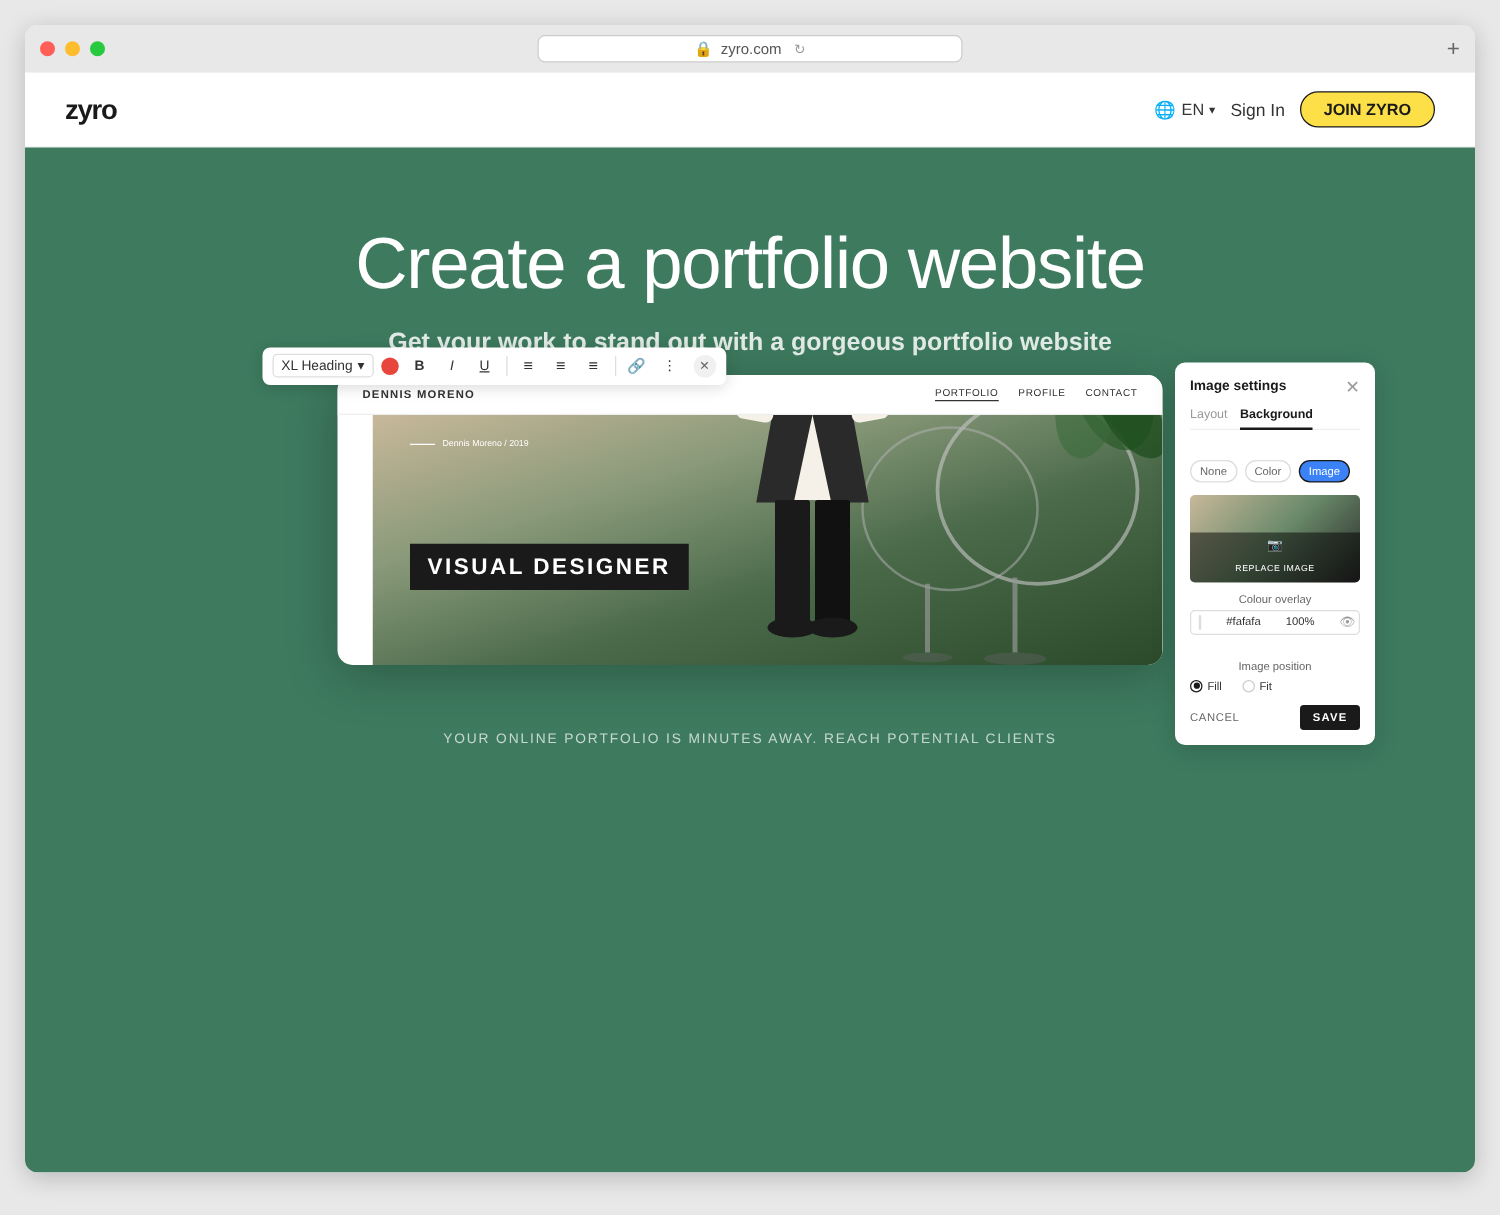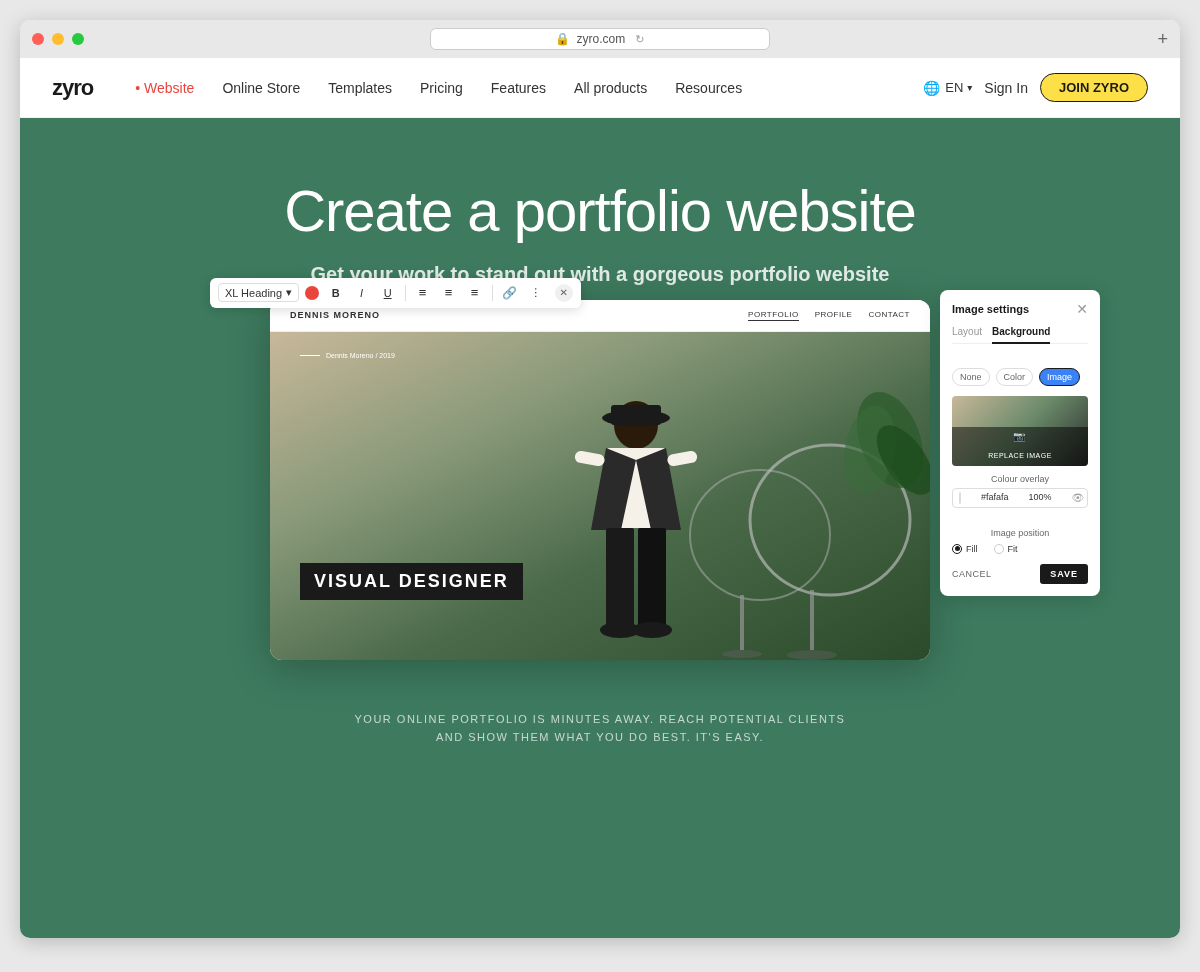--- a/index.html
+++ b/index.html
@@ -208,22 +208,23 @@
       color: #333;
       letter-spacing: 0.5px;
       text-transform: uppercase;
     }
     .mini-site-nav-item.active {
       border-bottom: 1.5px solid #333;
       padding-bottom: 1px;
     }
     .mini-site-content {
       position: relative;
-      height: 328px;
+      height: 200px;
       overflow: hidden;
+      margin-left: 28px;
     }
     
     .visual-designer-overlay {
       position: absolute;
       bottom: 60px;
       left: 30px;
       background: #1a1a1a;
       color: #fff;
       font-size: 18px;
       font-weight: 800;
@@ -538,29 +539,20 @@
       <span>zyro.com</span>
       <span style="margin-left:4px;color:#999;font-size:11px;">↻</span>
     </div>
     <span class="browser-plus">+</span>
   </div>
 
   <div class="site">
 
     <nav class="nav">
       <div class="nav-logo">zyro</div>
-      <div class="nav-items">
-        <span class="nav-item website">Website</span>
-        <span class="nav-item">Online Store</span>
-        <span class="nav-item">Templates</span>
-        <span class="nav-item">Pricing</span>
-        <span class="nav-item">Features</span>
-        <span class="nav-item">All products</span>
-        <span class="nav-item">Resources</span>
-      </div>
       <div class="nav-right">
         <div class="nav-lang">
           <span class="globe-icon">🌐</span>
           <span>EN</span>
           <span class="chevron-icon">▾</span>
         </div>
         <span class="nav-signin">Sign In</span>
         <button class="nav-join">JOIN ZYRO</button>
       </div>
     </nav>
@@ -702,17 +694,16 @@
             </div>
 
             <div class="visual-designer-overlay">VISUAL DESIGNER</div>
           </div>
         </div>
       </div>
 
       
       <div class="hero-bottom-text">
         <p>YOUR ONLINE PORTFOLIO IS MINUTES AWAY. REACH POTENTIAL CLIENTS</p>
-        <p>AND SHOW THEM WHAT YOU DO BEST. IT'S EASY.</p>
       </div>
     </section>
   </div>
 </div>
 
 </body></html>

